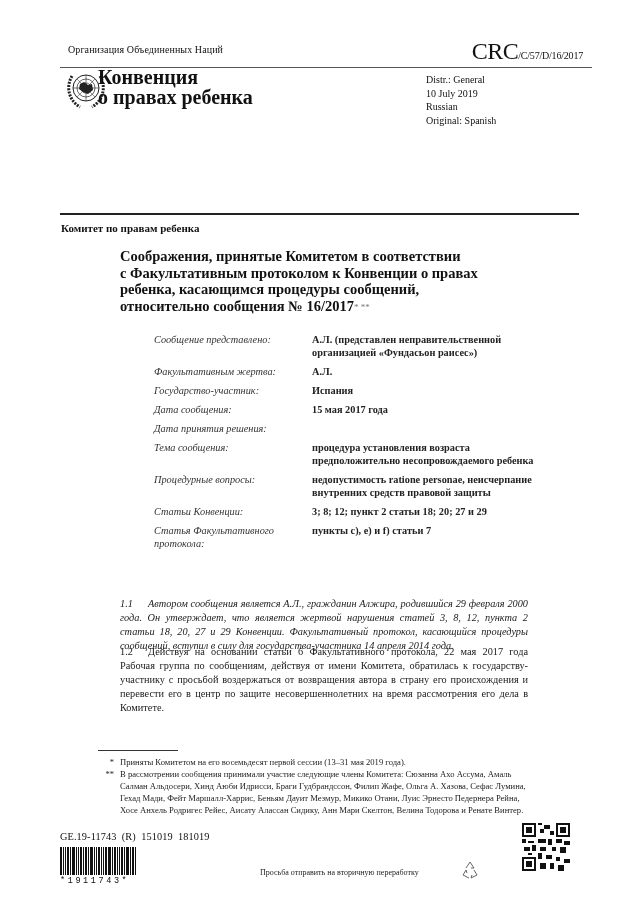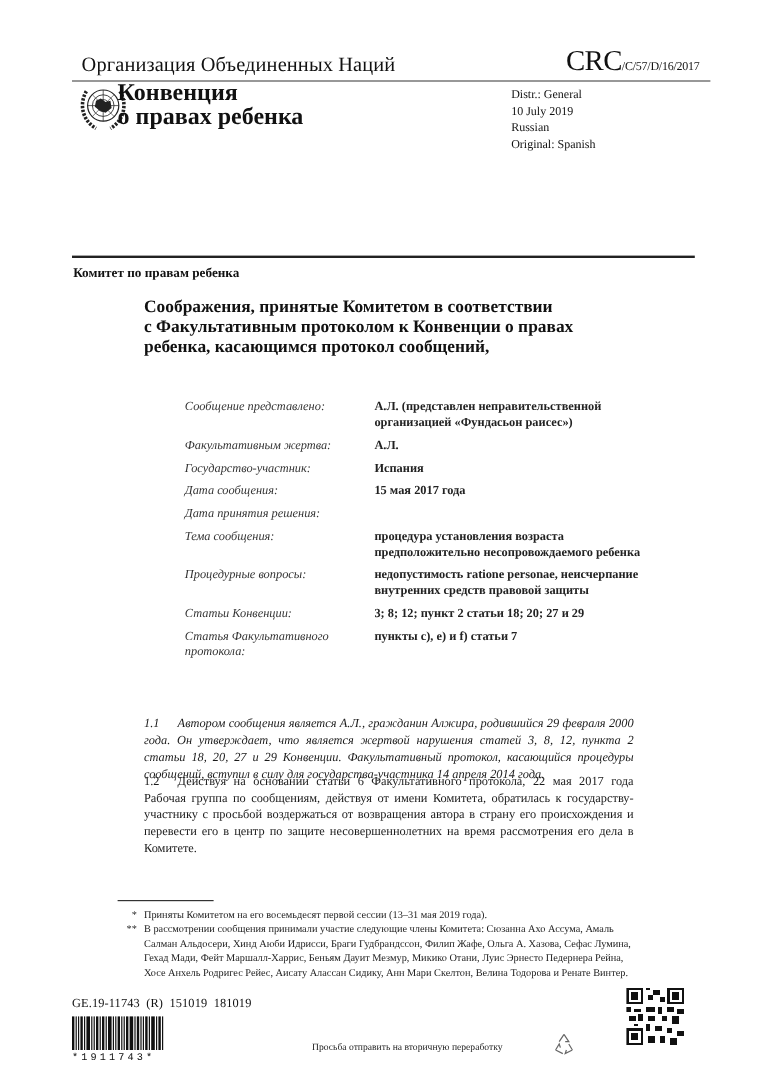--- a/index.html
+++ b/index.html
@@ -2,21 +2,21 @@
 <html><head>
   <meta charset="utf-8">
   <style>
     html, body { margin: 0; padding: 0; background: #ffffff; }
     body {
       width: 640px; height: 905px; position: relative; overflow: hidden;
       font-family: "Liberation Serif", "DejaVu Serif", serif;
       color: #111;
     }
     .abs { position: absolute; }
-    .org-name { left: 68px; top: 44px; font-size: 17px; letter-spacing: 0.1px; }
+    .org-name { left: 68px; top: 44px; font-size: 10px; letter-spacing: 0.1px; }
     .symbol-wrap { right: 57px; top: 38px; white-space: nowrap; }
     .symbol-main { font-size: 24px; letter-spacing: -0.5px; }
     .symbol-sub { font-size: 10px; letter-spacing: -0.2px; }
     .rule-top { left: 60px; top: 67px; width: 532px; height: 1px; background: #555; }
     .emblem { left: 66px; top: 68px; width: 40px; height: 42px; }
     .conv-title { left: 98px; top: 67px; font-size: 20px; font-weight: bold; line-height: 20px; }
     .distr { left: 426px; top: 73px; font-size: 10px; line-height: 13.5px; }
     .rule-mid { left: 60px; top: 213px; width: 519px; height: 2px; background: #222; }
     .committee { left: 61px; top: 222px; font-size: 11px; font-weight: bold; }
     .main-title { left: 120px; top: 248px; width: 410px; font-size: 14.5px; font-weight: bold; line-height: 16.5px; }
@@ -76,21 +76,22 @@
   <div>Russian</div>
   <div>Original: Spanish</div>
 </div>
 
 <div class="abs rule-mid"></div>
 <div class="abs committee">Комитет по правам ребенка</div>
 
 <div class="abs main-title">
   <div>Соображения, принятые Комитетом в соответствии</div>
   <div>с Факультативным протоколом к Конвенции о правах</div>
-  <div>ребенка, касающимся протокол сообщений,</div>
+  <div>ребенка, касающимся процедуры сообщений,</div>
+  <div><span>относительно сообщения № 16/2017</span><span class="fn-mark">* **</span></div>
 </div>
 
 <div class="abs info-table">
   <div class="info-row">
     <div class="info-label">Сообщение представлено:</div>
     <div class="info-value">А.Л. (представлен неправительственной организацией «Фундасьон раисес»)</div>
   </div>
   <div class="info-row">
     <div class="info-label">Факультативным жертва:</div>
     <div class="info-value">А.Л.</div>

